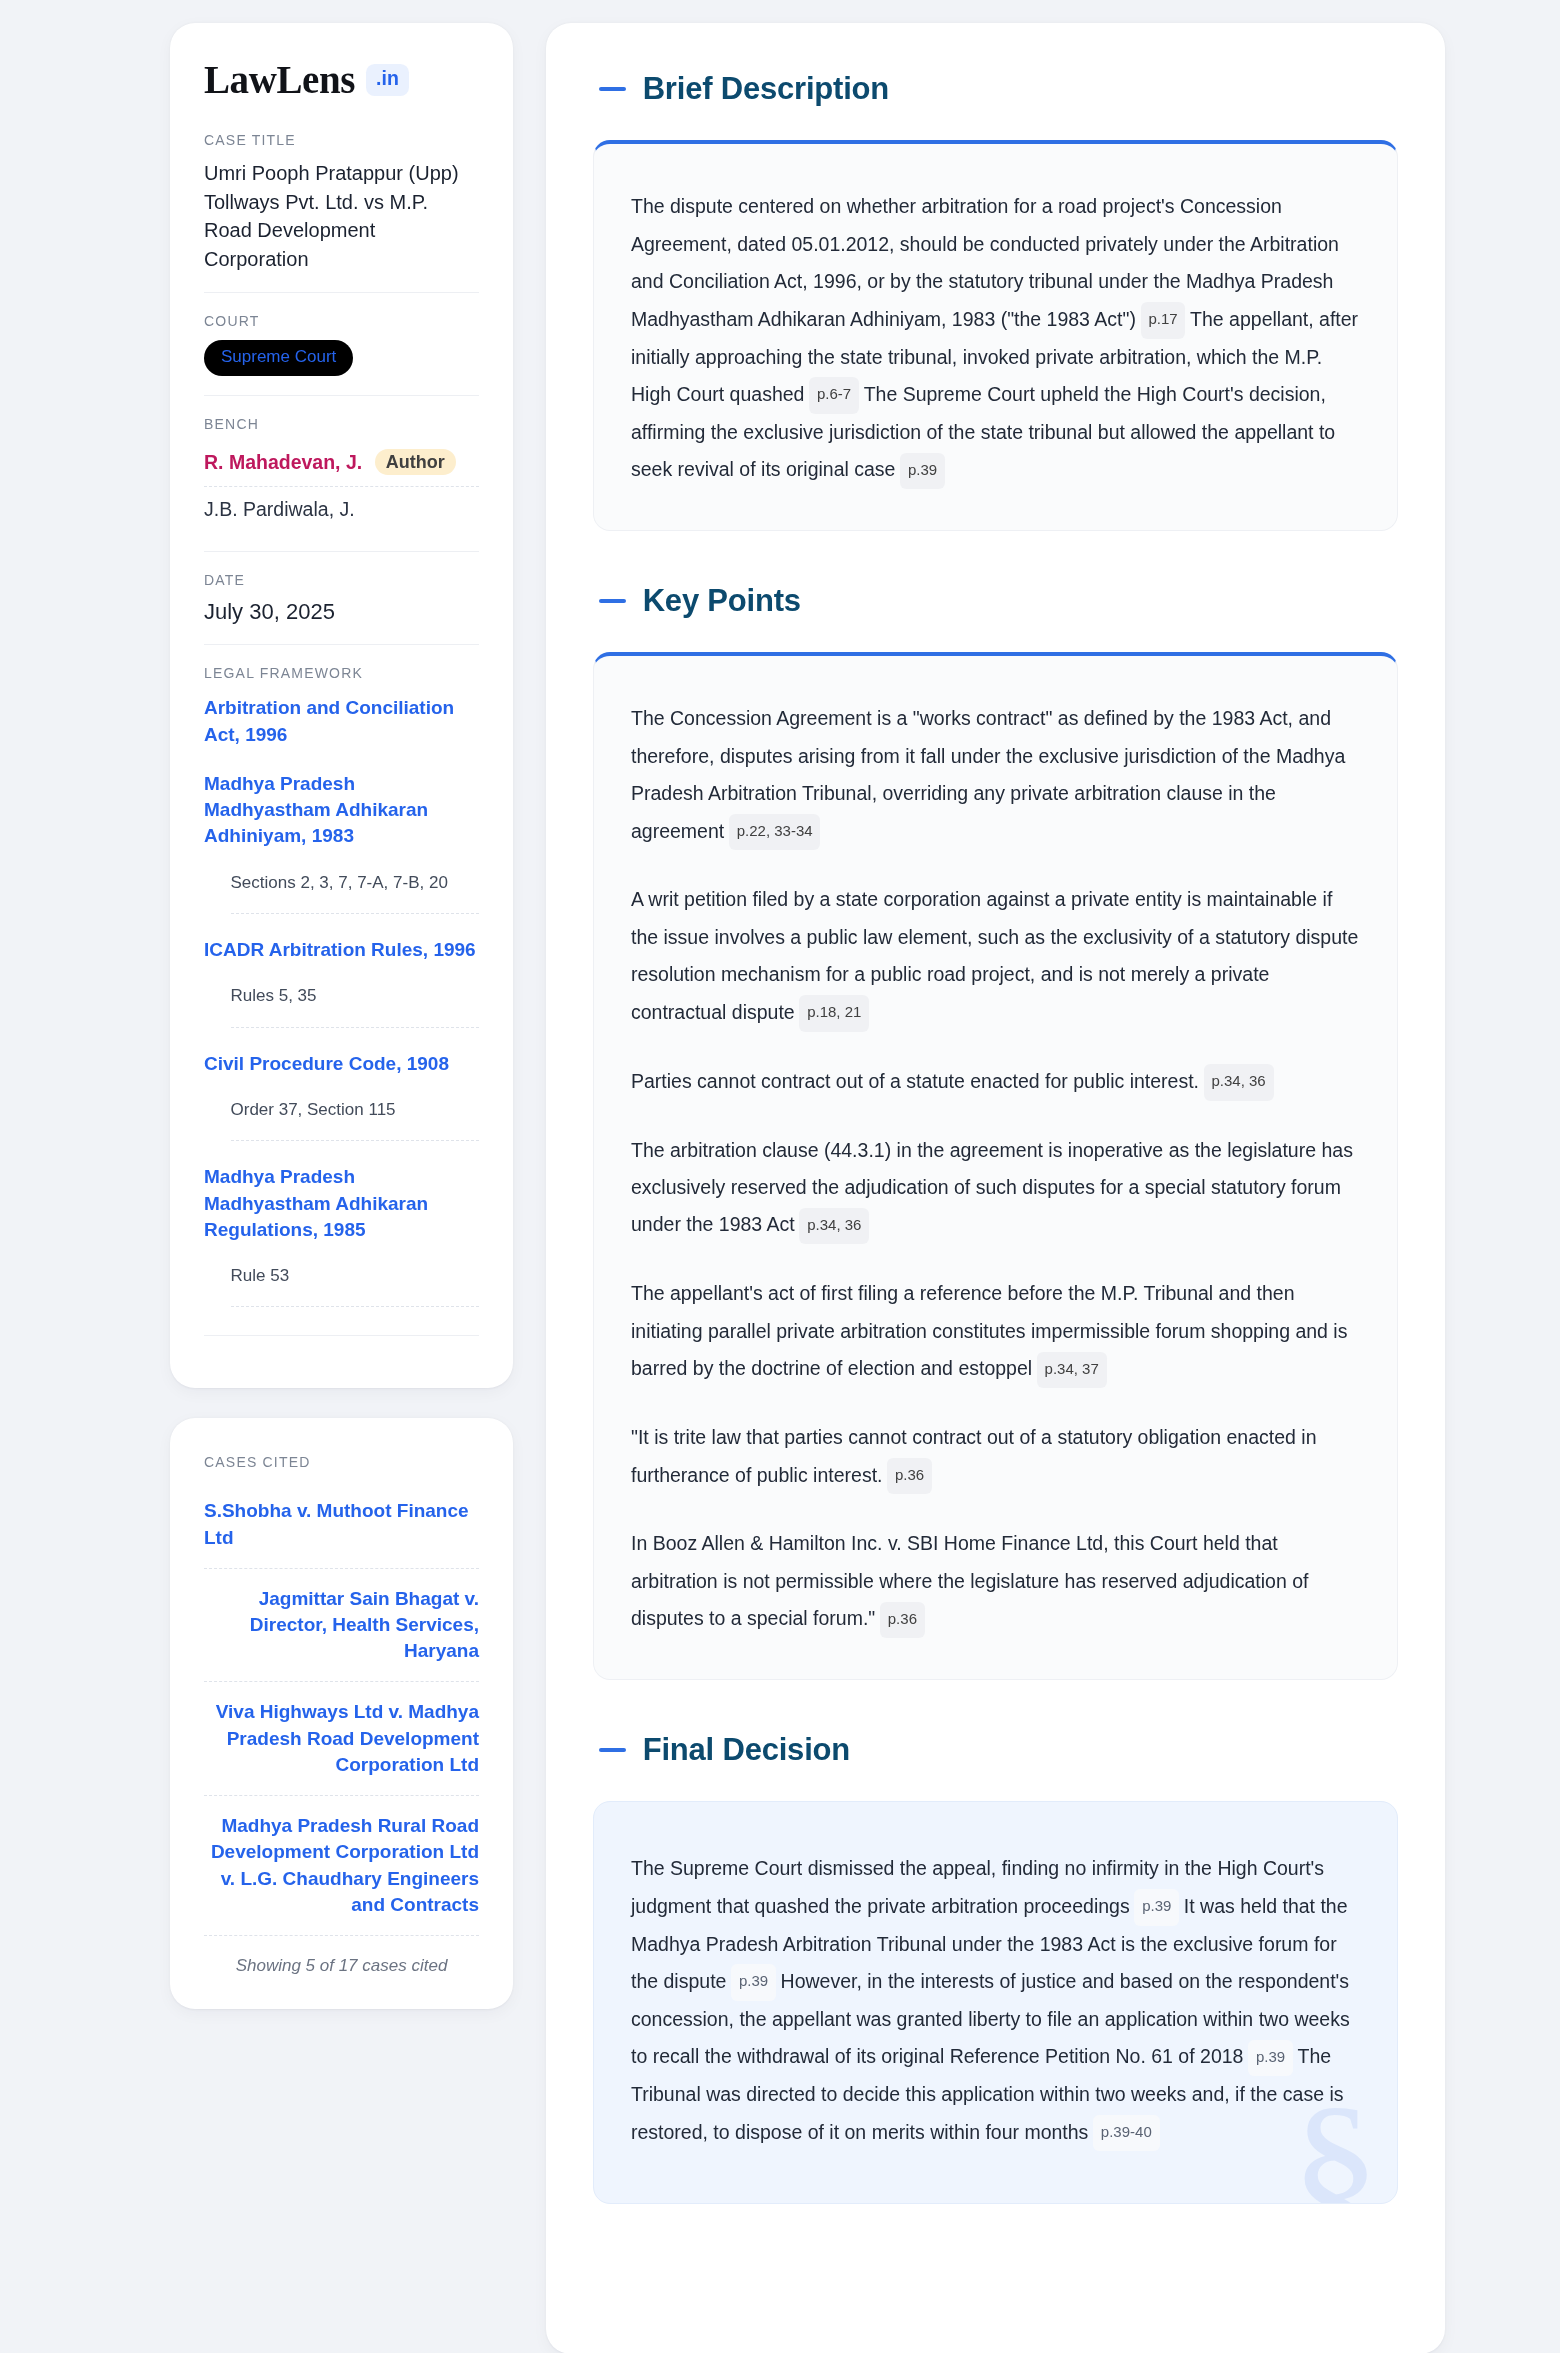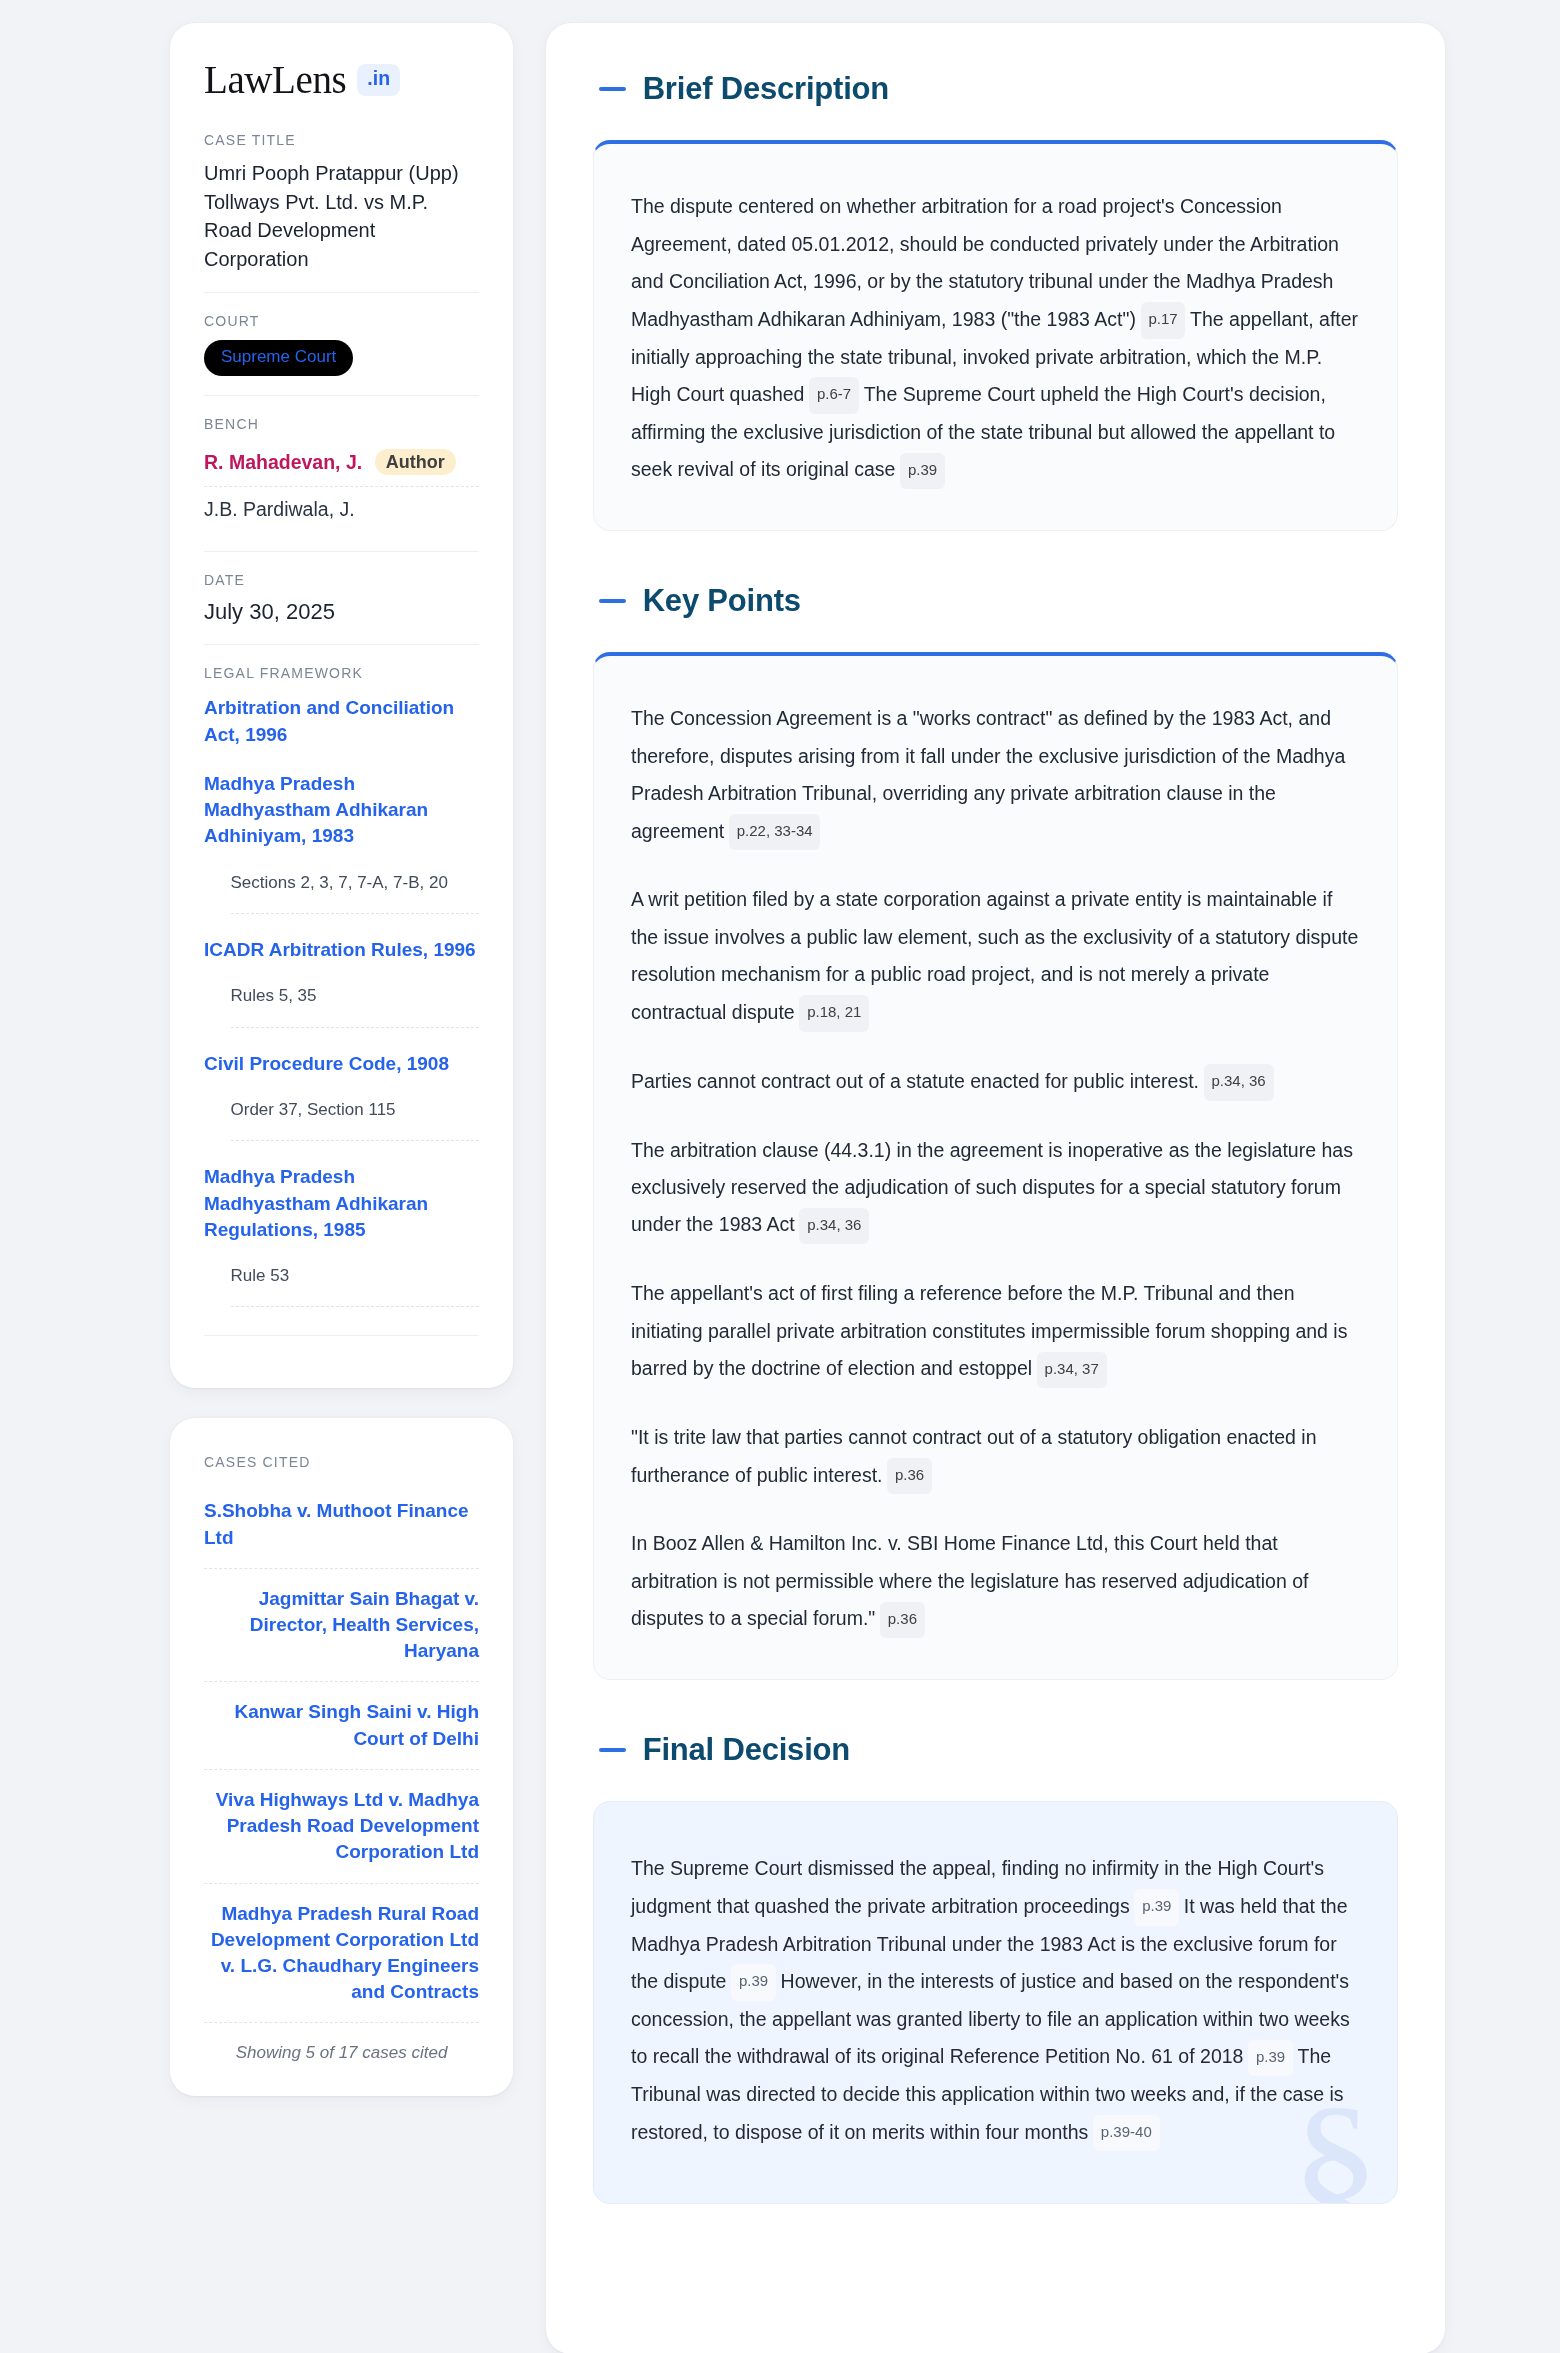--- a/index.html
+++ b/index.html
@@ -43,20 +43,21 @@
     align-items: center;
     gap: 11px;
     margin-bottom: 33px;
   }
   .brand-name {
     font-family: "Liberation Serif", serif;
     font-size: 39px;
     line-height: 1;
     color: #111318;
     letter-spacing: -0.4px;
+    font-weight: bold;
   }
   .brand-tld {
     background: #eaf1fe;
     color: #2563eb;
     font-size: 19.5px;
     font-weight: 700;
     padding: 5.5px 10px 7px 10px;
     border-radius: 8.6px;
     line-height: 1;
   }
@@ -303,21 +304,20 @@
 
         <div class="framework-end"></div>
       </div>
 
     </section>
 
     <section class="card-white cases-card">
       <div class="meta-label">CASES CITED</div>
       <div class="case-item">S.Shobha v. Muthoot Finance Ltd</div>
       <div class="case-item">Jagmittar Sain Bhagat v. Director, Health Services, Haryana</div>
-      <div class="case-item">Kanwar Singh Saini v. High Court of Delhi</div>
       <div class="case-item">Viva Highways Ltd v. Madhya Pradesh Road Development Corporation Ltd</div>
       <div class="case-item">Madhya Pradesh Rural Road Development Corporation Ltd v. L.G. Chaudhary Engineers and Contracts</div>
       <div class="cases-footnote">Showing 5 of 17 cases cited</div>
     </section>
 
   </aside>
 
   <main class="main">
 
     <section class="section">

